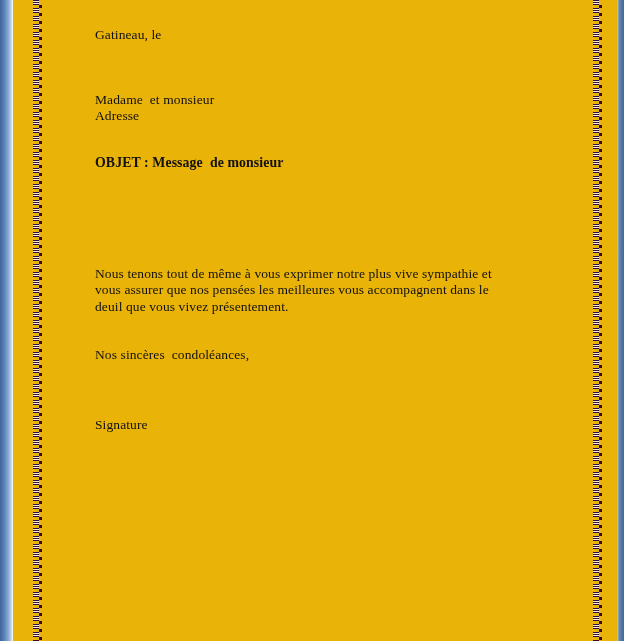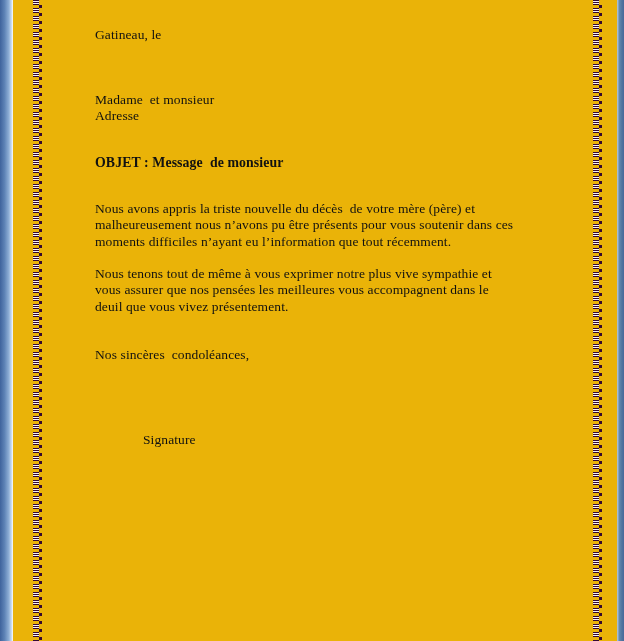--- a/index.html
+++ b/index.html
@@ -65,21 +65,21 @@
     line-height: 16.4px;
     white-space: pre-wrap;
     letter-spacing: 0.1px;
   }
   .dateline   { top: 27px;  }
   .recipient  { top: 92px;  }
   .subject    { top: 155px; font-weight: bold; font-size: 13.8px; }
   .para1      { top: 201px; }
   .para2      { top: 266px; }
   .closing    { top: 347px; }
-  .signature  { top: 432px; margin-left: 48px; }
+  .signature  { top: 417px; }
 </style>
 </head>
 <body>
 
 <div class="viewport">
 
   <div class="edge-left"></div>
   <div class="edge-right"></div>
 
   <div class="art-border left"></div>
@@ -87,23 +87,20 @@
 
   <div class="letter">
 
     <div class="txt dateline">Gatineau, le</div>
 
     <div class="txt recipient">Madame  et monsieur
 Adresse</div>
 
     <div class="txt subject">OBJET : Message  de monsieur</div>
 
-    <div class="txt para1">Nous avons appris la triste nouvelle du décès  de votre mère (père) et
-malheureusement nous n’avons pu être présents pour vous soutenir dans ces
-moments difficiles n’ayant eu l’information que tout récemment.</div>
 
     <div class="txt closing">Nos sincères  condoléances,</div>
 
     <div class="txt para2">Nous tenons tout de même à vous exprimer notre plus vive sympathie et
 vous assurer que nos pensées les meilleures vous accompagnent dans le
 deuil que vous vivez présentement.</div>
 
     <div class="txt signature">Signature</div>
 
   </div>

